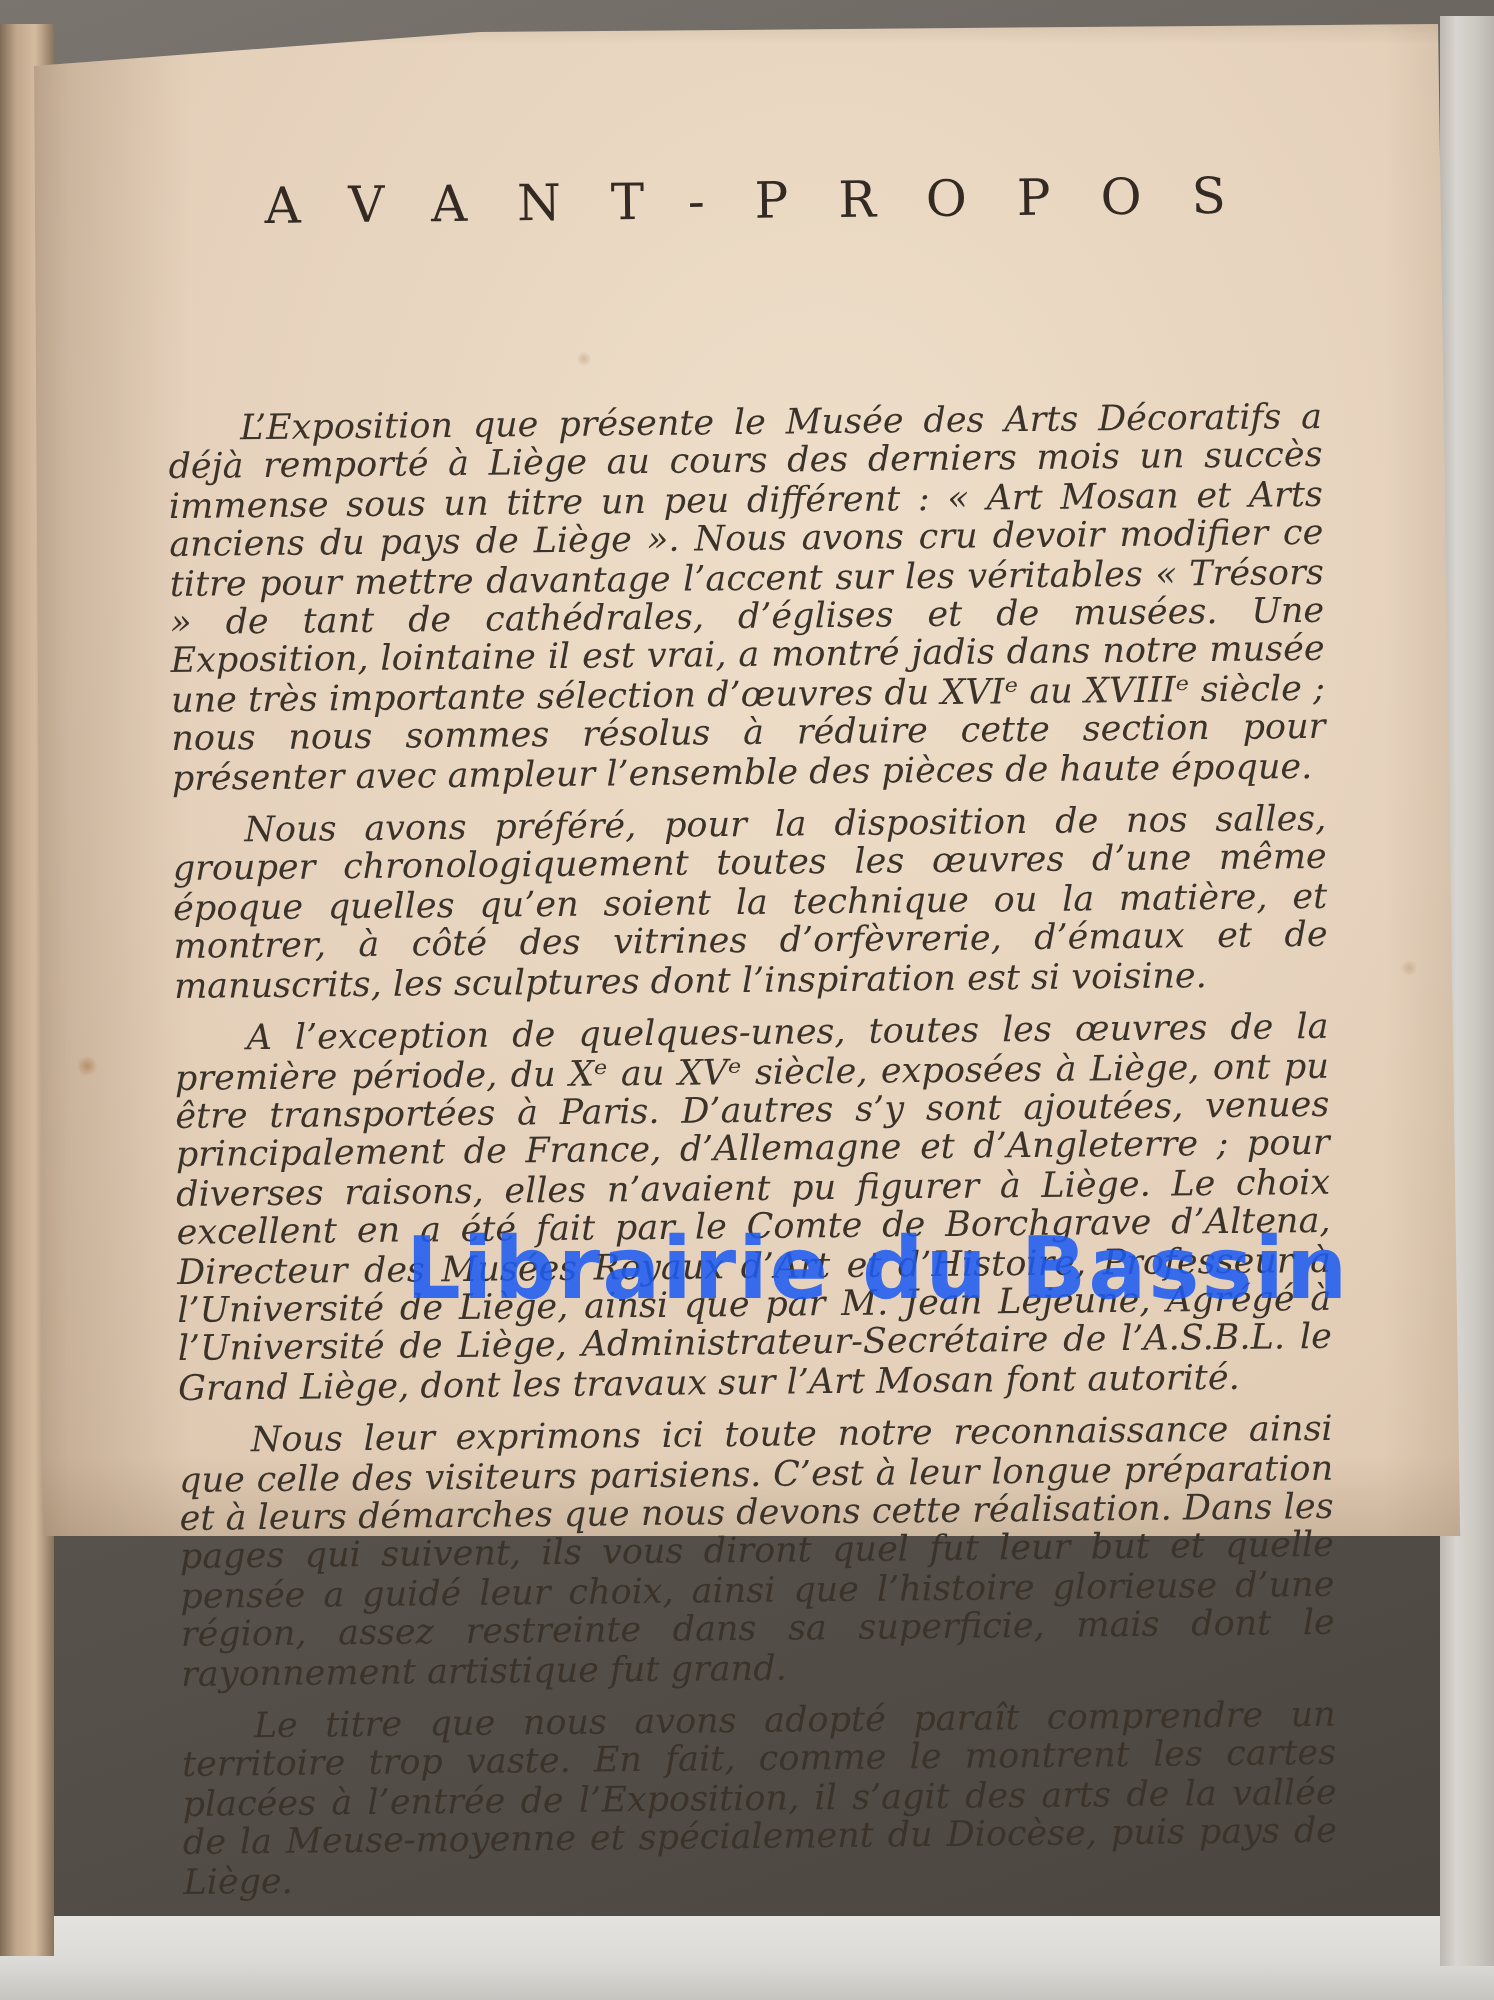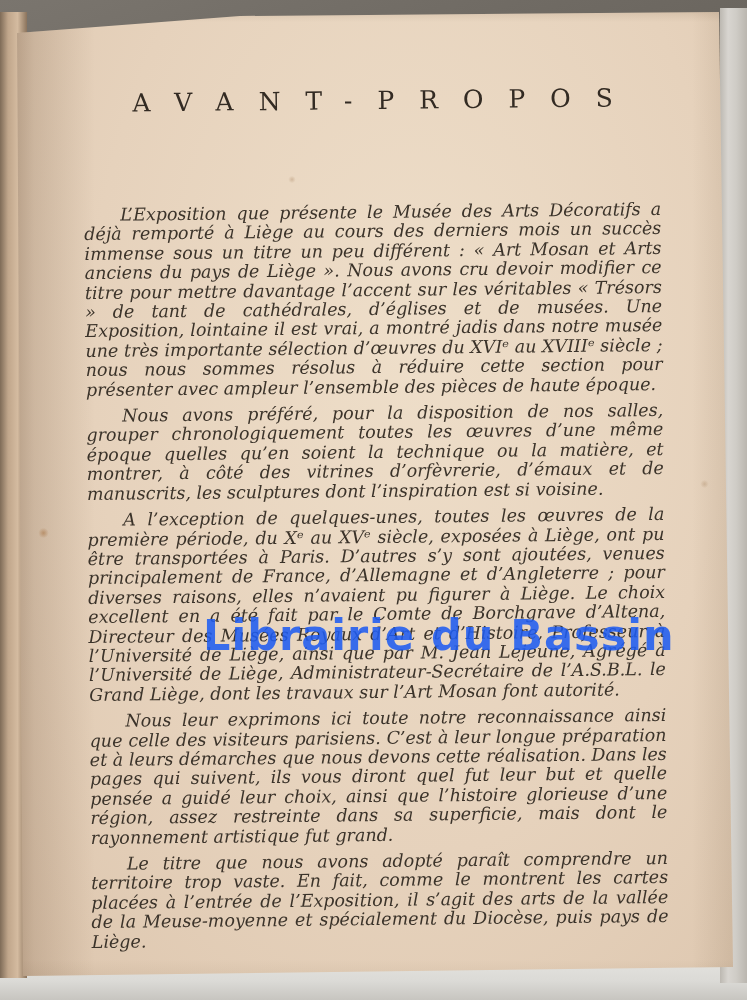--- a/index.html
+++ b/index.html
@@ -25,21 +25,21 @@
     position:absolute;left:720px;top:8px;width:27px;height:975px;
     background:linear-gradient(90deg,#bcb8b1 0%,#d8d5d0 30%,#cfccc6 60%,#bab6af 100%);
   }
   
   .facing-page{
     position:absolute;left:0;top:12px;width:27px;height:966px;
     background:linear-gradient(90deg,#7e6b57 0%,#c0a68b 30%,#d4bba0 65%,#8a735c 100%);
   }
   
   .page{
-    position:absolute;left:0;top:0;width:747px;height:1000px;
+    position:absolute;left:0;top:0;width:747px;height:768px;
     clip-path:polygon(17px 33px,240px 16px,719px 12px,733px 967px,23px 976px);
     background:
       radial-gradient(ellipse at 55% 35%,#eedec9 0%,var(--color-paper,#e6d2bc) 55%,#dcc5ad 100%);
   }
   .page::before{ 
     content:"";position:absolute;inset:0;pointer-events:none;
     background:
       linear-gradient(90deg,rgba(99,69,43,.45) 0px,rgba(99,69,43,.18) 34px,rgba(99,69,43,0) 95px),
       linear-gradient(180deg,rgba(110,85,60,.28) 0px,rgba(110,85,60,0) 22px),
       linear-gradient(270deg,rgba(120,98,72,.22) 0px,rgba(120,98,72,0) 55px),

